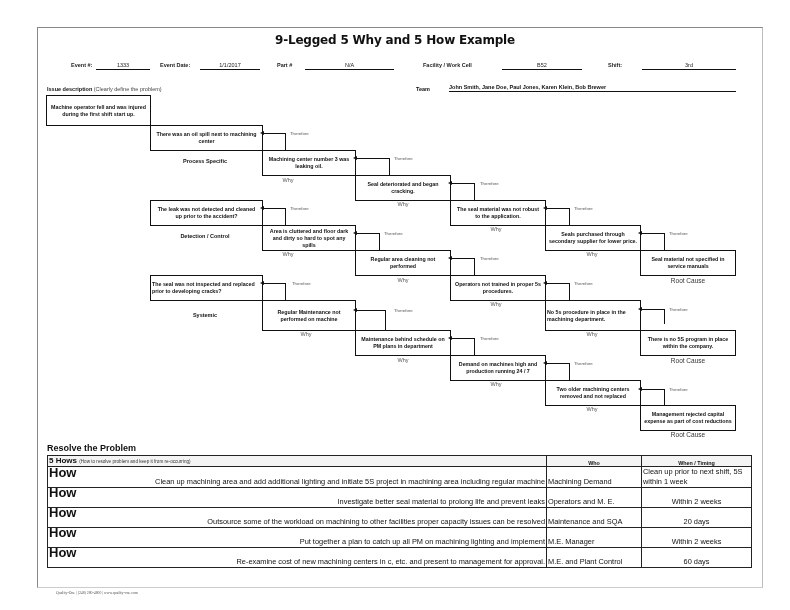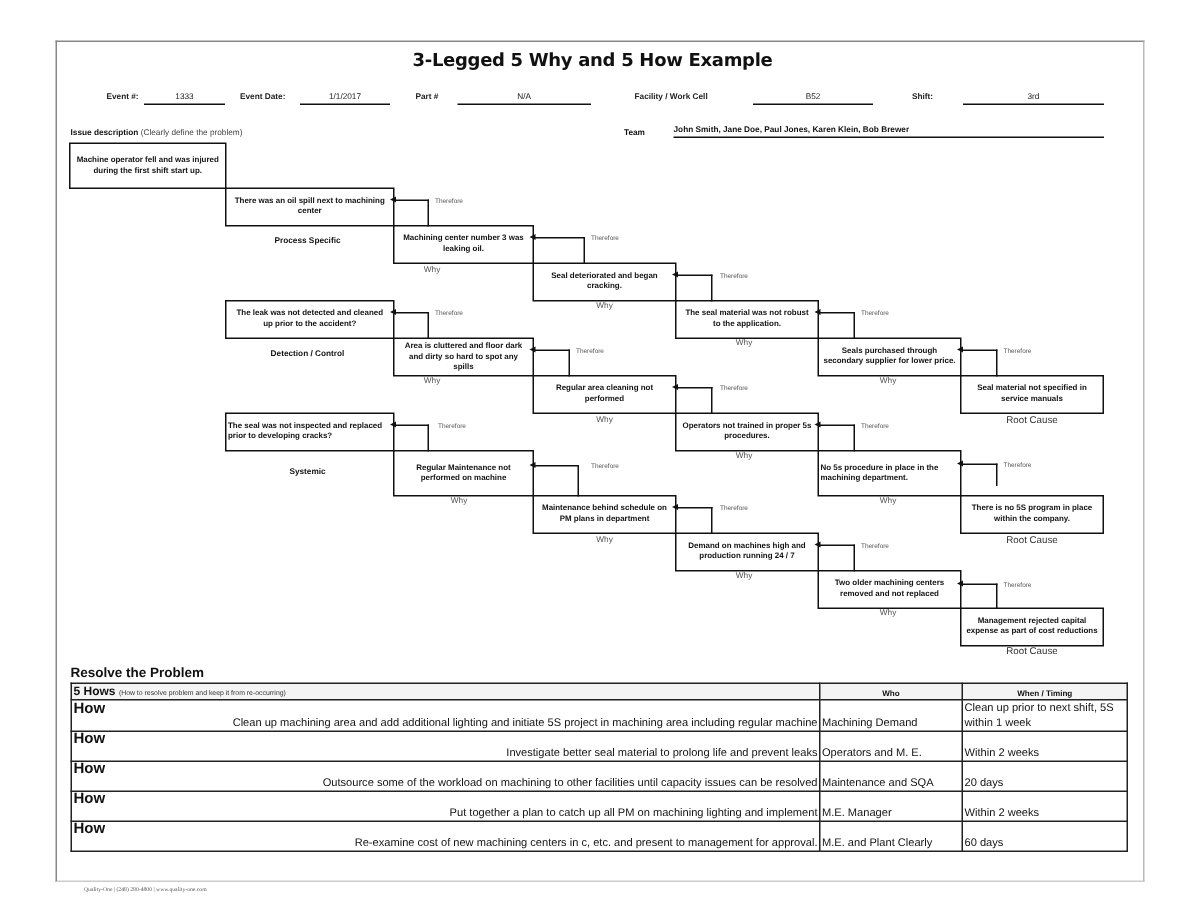--- a/index.html
+++ b/index.html
@@ -19,32 +19,32 @@
   .cat{position:absolute;font-size:5.5px;font-weight:bold;text-align:center;width:110px;}
   .tf{position:absolute;font-size:4.3px;color:#555;}
   .arr{position:absolute;border-top:1.2px solid #111;border-right:1.2px solid #111;box-sizing:border-box;}
   .arr::before{content:"";position:absolute;left:-3px;top:-2.8px;border-right:4px solid #111;border-top:2.2px solid transparent;border-bottom:2.2px solid transparent;}
   .resolve{position:absolute;left:47px;top:443px;font-size:9px;font-weight:bold;}
   table.hows{position:absolute;left:47px;top:455px;width:704px;border-collapse:collapse;table-layout:fixed;font-size:7.4px;}
   table.hows td{border:1.5px solid #222;padding:0 1px;vertical-align:bottom;}
   .th-how{font-size:8px;font-weight:bold;background:#f4f4f4;height:9px;line-height:9px;}
   .th-how span{font-size:4.6px;font-weight:normal;color:#333;}
   .th-small{font-size:5.4px;font-weight:bold;text-align:center;background:#f4f4f4;}
-  .how-lbl{font-weight:bold;display:block;font-size:10px;line-height:9px;}
+  .how-lbl{font-weight:bold;display:block;font-size:13px;line-height:9px;}
   .how-txt{display:block;line-height:10px;text-align:right;}
   .who{line-height:10px;}
-  .when{line-height:10px;}
+  .when{text-align:center;line-height:10px;}
   .footer{position:absolute;left:56px;top:591px;font-size:3.8px;color:#555;font-family:"Liberation Serif",serif;}
 </style>
 </head>
 <body>
 
 <div class="page"></div>
 
-<div class="title">3-Legged 5 Why and 5 How Example</div>
+<div class="title">9-Legged 5 Why and 5 How Example</div>
 
 <div class="hdr-lbl" style="left:71px">Event #:</div>
 <div class="hdr-val" style="left:96px;width:54px">1333</div>
 <div class="hdr-lbl" style="left:160px">Event Date:</div>
 <div class="hdr-val" style="left:200px;width:60px">1/1/2017</div>
 <div class="hdr-lbl" style="left:277px">Part #</div>
 <div class="hdr-val" style="left:305px;width:89px">N/A</div>
 <div class="hdr-lbl" style="left:423px">Facility / Work Cell</div>
 <div class="hdr-val" style="left:502px;width:80px">B52</div>
 <div class="hdr-lbl" style="left:608px">Shift:</div>
@@ -166,37 +166,37 @@
     <td>
           <span class="how-lbl">How</span>
           <span class="how-txt">Investigate better seal material to prolong life and prevent leaks</span>
         </td>
     <td class="who">Operators and M. E.</td>
     <td class="when">Within 2 weeks</td>
   </tr>
   <tr>
     <td>
           <span class="how-lbl">How</span>
-          <span class="how-txt">Outsource some of the workload on machining to other facilities until capacity issues can be resolved</span>
+          <span class="how-txt">Outsource some of the workload on machining to other facilities proper capacity issues can be resolved</span>
         </td>
     <td class="who">Maintenance and SQA</td>
     <td class="when">20 days</td>
   </tr>
   <tr>
     <td>
           <span class="how-lbl">How</span>
           <span class="how-txt">Put together a plan to catch up all PM on machining lighting and implement</span>
         </td>
     <td class="who">M.E. Manager</td>
     <td class="when">Within 2 weeks</td>
   </tr>
   <tr>
     <td>
           <span class="how-lbl">How</span>
           <span class="how-txt">Re-examine cost of new machining centers in c, etc. and present to management for approval.</span>
         </td>
-    <td class="who" style="line-height:10px">M.E. and Plant Clearly</td>
+    <td class="who" style="line-height:10px">M.E. and Plant Control</td>
     <td class="when">60 days</td>
   </tr>
 </tbody>
   </table>
 
 <div class="footer">Quality-One | (248) 280-4800 | www.quality-one.com</div>
 
 </body></html>

